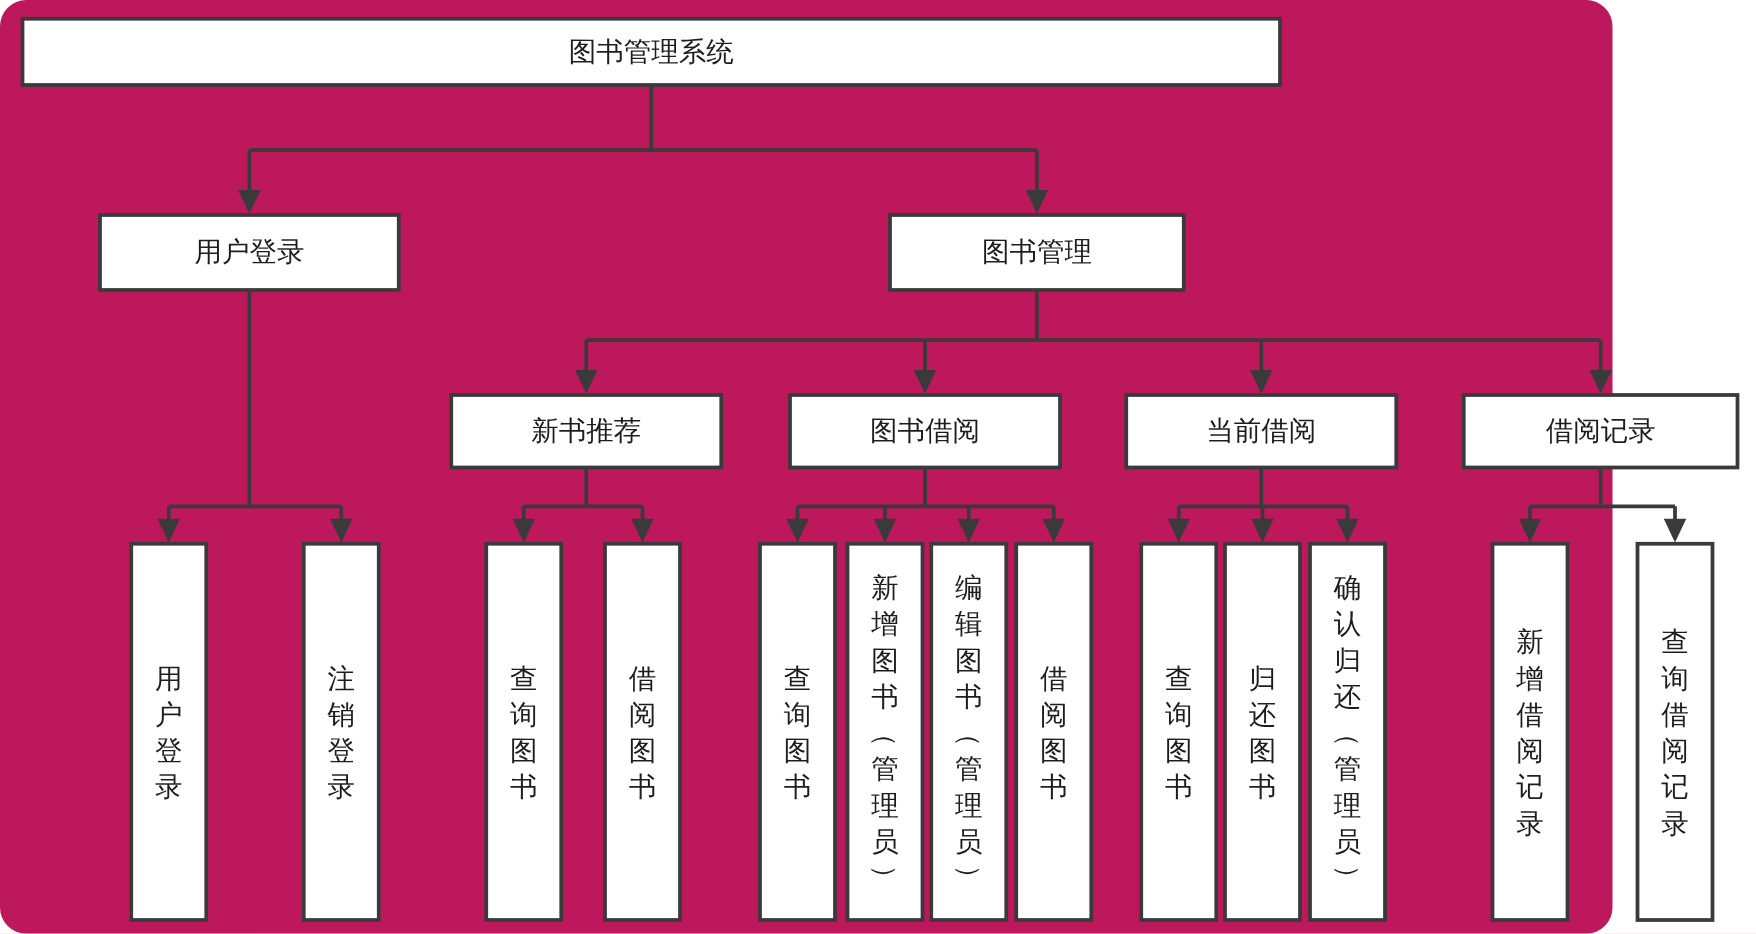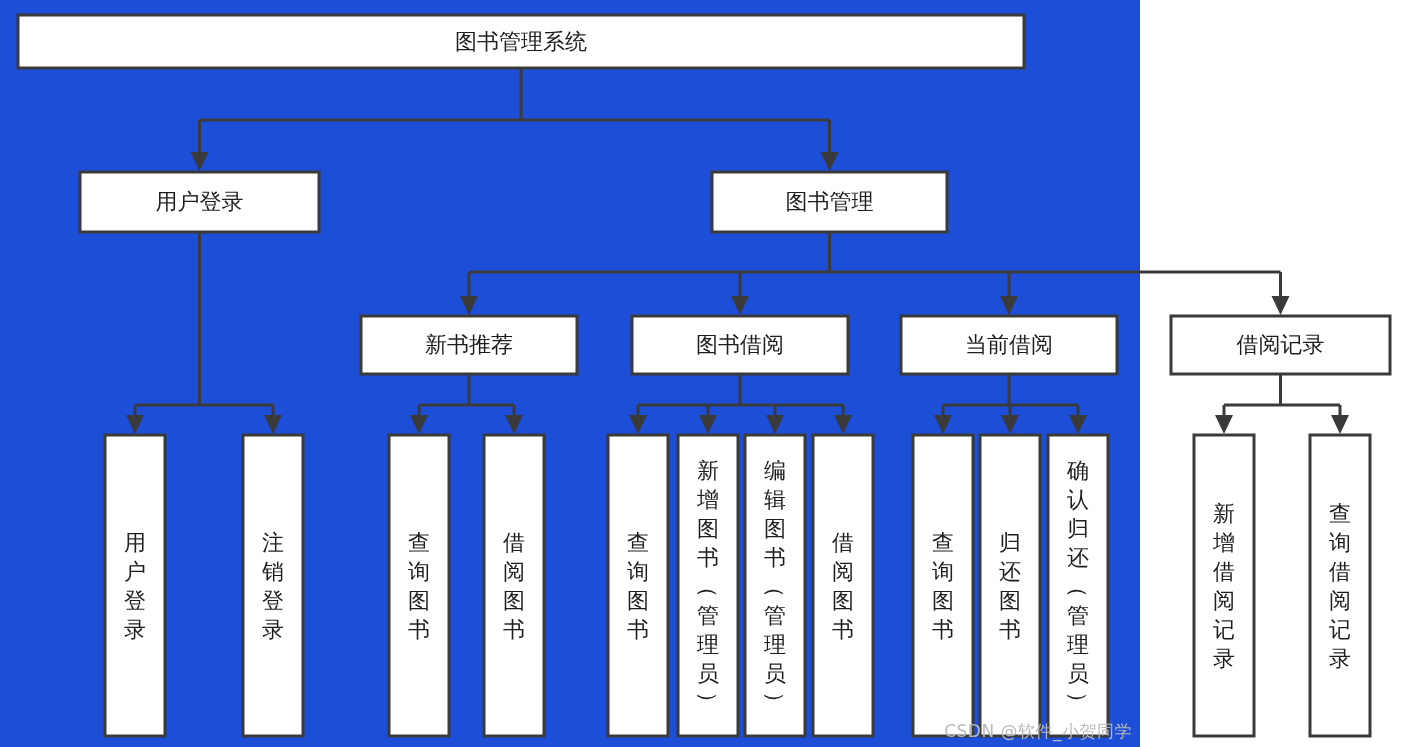--- a/index.html
+++ b/index.html
@@ -8,23 +8,24 @@
     background: #ffffff;
   }
   body {
     width: 1405px;
     height: 747px;
     font-family: "Liberation Sans", sans-serif;
     overflow: hidden;
   }
   #diagram-root {
     position: relative;
-    width: 1140px;
+    width: 1290px;
     height: 747px;
-    background: #1d4ed8;
+    background: #be185d;
+    border-radius: 21px;
   }
   svg.diagram-canvas {
     position: absolute;
     left: 0;
     top: 0;
     width: 1405px;
     height: 747px;
     display: block;
   }
   .node-rect {
@@ -274,14 +275,13 @@
           <rect x="1310" y="435" width="60" height="301" class="node-rect"></rect>
           <text x="1340" y="521.12" class="node-label-v">查</text>
           <text x="1340" y="550.12" class="node-label-v">询</text>
           <text x="1340" y="579.12" class="node-label-v">借</text>
           <text x="1340" y="608.12" class="node-label-v">阅</text>
           <text x="1340" y="637.12" class="node-label-v">记</text>
           <text x="1340" y="666.12" class="node-label-v">录</text>
         </g>
       </g>
   </svg>
-  <div class="watermark-text">CSDN @软件_小贺同学</div>
 </div>
 
 </body></html>

